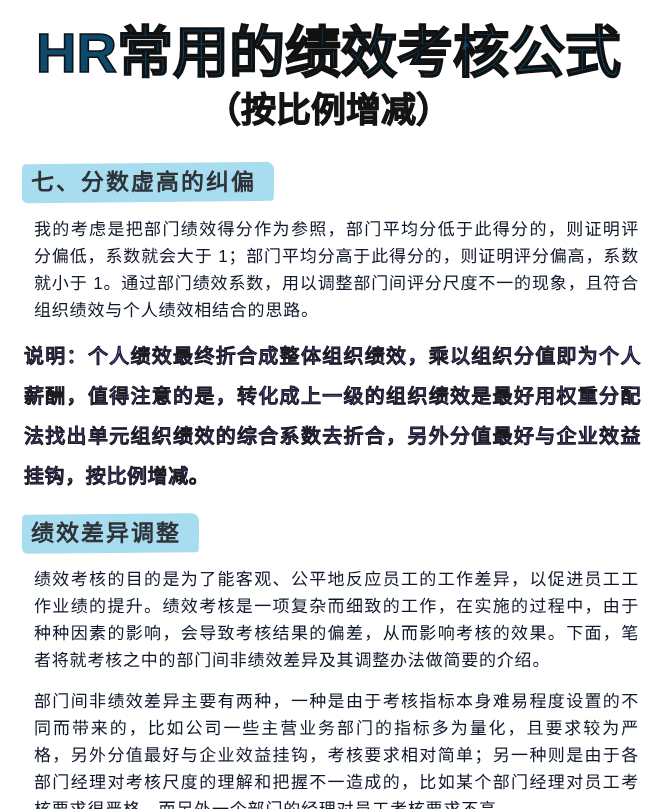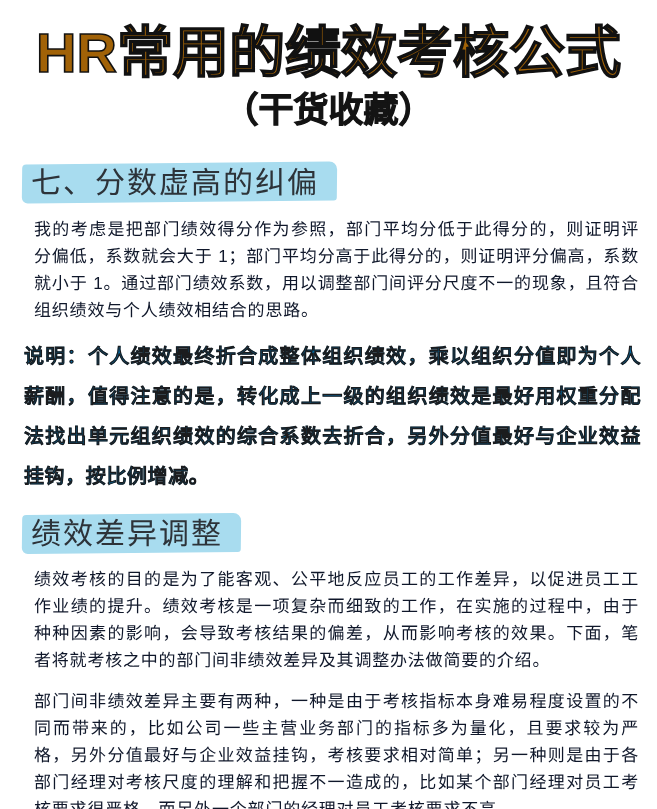--- a/index.html
+++ b/index.html
@@ -16,39 +16,39 @@
     position: relative;
   }
   
   .page-title {
     margin: 0;
     padding-top: 20px;
     text-align: center;
     font-size: 56px;
     line-height: 66px;
     font-weight: 900;
-    color: #a16207;
+    color: #0c4a6e;
     letter-spacing: 0px;
     -webkit-text-stroke: 1.6px #111111;
   }
   .page-subtitle {
     margin-top: 2px;
     text-align: center;
     font-size: 35px;
     line-height: 44px;
     font-weight: 900;
     color: #141414;
     -webkit-text-stroke: 1px #141414;
   }
   
   .section-heading {
     margin: 0 0 0 22px;
-    font-size: 30px;
+    font-size: 23px;
     line-height: 25px;
-    font-weight: 400;
+    font-weight: 700;
     color: #2d3339;
     letter-spacing: 2px;
   }
   .heading-1 { margin-top: 30px; }
   .heading-2 { margin-top: 17px; }
   .hl-wrap {
     position: relative;
     display: inline-block;
     padding: 8px 18px 8px 9px;
   }
@@ -73,34 +73,34 @@
   }
   .para-1 { margin-top: 13px; }
   .para-3 { margin-top: 12px; }
   .para-4 { margin-top: 14px; }
   
   .note-para {
     margin: 12px 16px 0 24px;
     font-size: 20px;
     line-height: 40px;
     font-weight: 700;
-    color: #0369a1;
+    color: #8b5cf6;
     text-align: justify;
     letter-spacing: 0.6px;
     -webkit-text-stroke: 0.5px #1b1c1e;
   }
 </style>
 </head>
 <body>
 
 <main class="poster">
 
   <h1 class="page-title">HR常用的绩效考核公式</h1>
 
-  <div class="page-subtitle">（干货收藏）</div>
+  <div class="page-subtitle">（按比例增减）</div>
 
   <section>
     <h2 class="section-heading heading-1">
       <span class="hl-wrap">
         <span class="hl-text">七、分数虚高的纠偏</span>
       </span>
     </h2>
     <p class="body-para para-1">我的考虑是把部门绩效得分作为参照，部门平均分低于此得分的，则证明评分偏低，系数就会大于 1；部门平均分高于此得分的，则证明评分偏高，系数就小于 1。通过部门绩效系数，用以调整部门间评分尺度不一的现象，且符合组织绩效与个人绩效相结合的思路。</p>
     <p class="note-para">说明：个人绩效最终折合成整体组织绩效，乘以组织分值即为个人薪酬，值得注意的是，转化成上一级的组织绩效是最好用权重分配法找出单元组织绩效的综合系数去折合，另外分值最好与企业效益挂钩，按比例增减。</p>
   </section>

